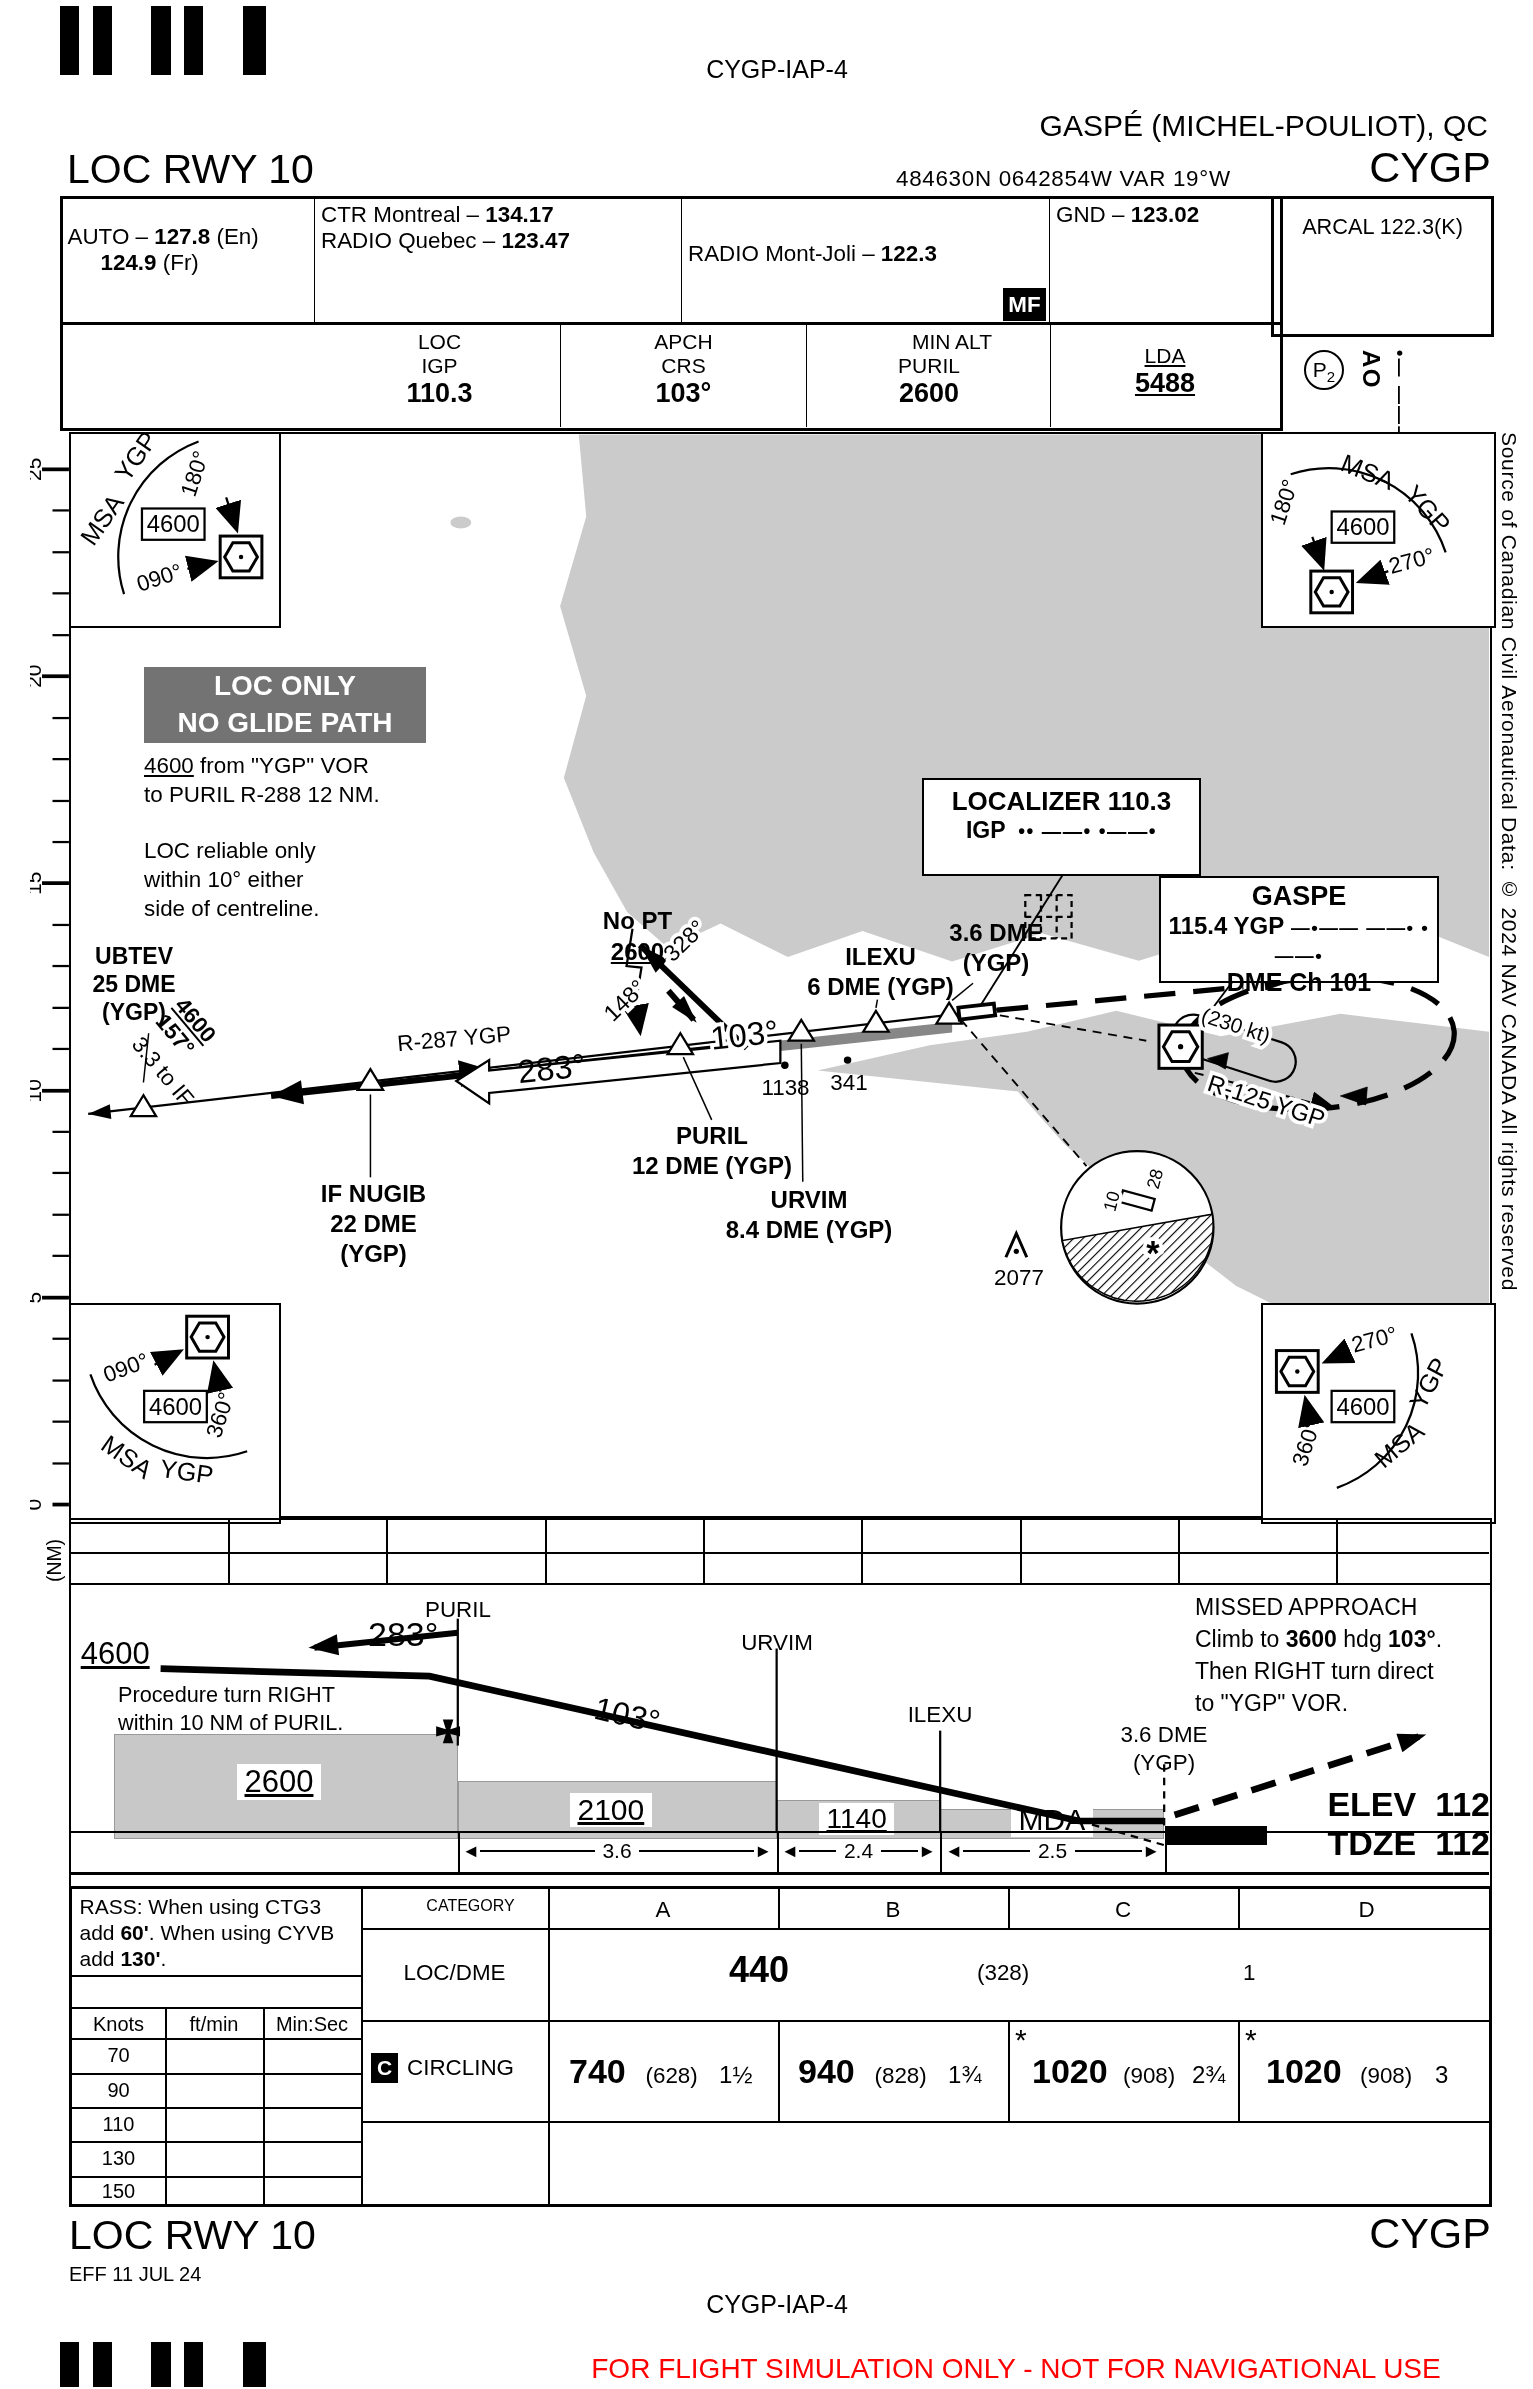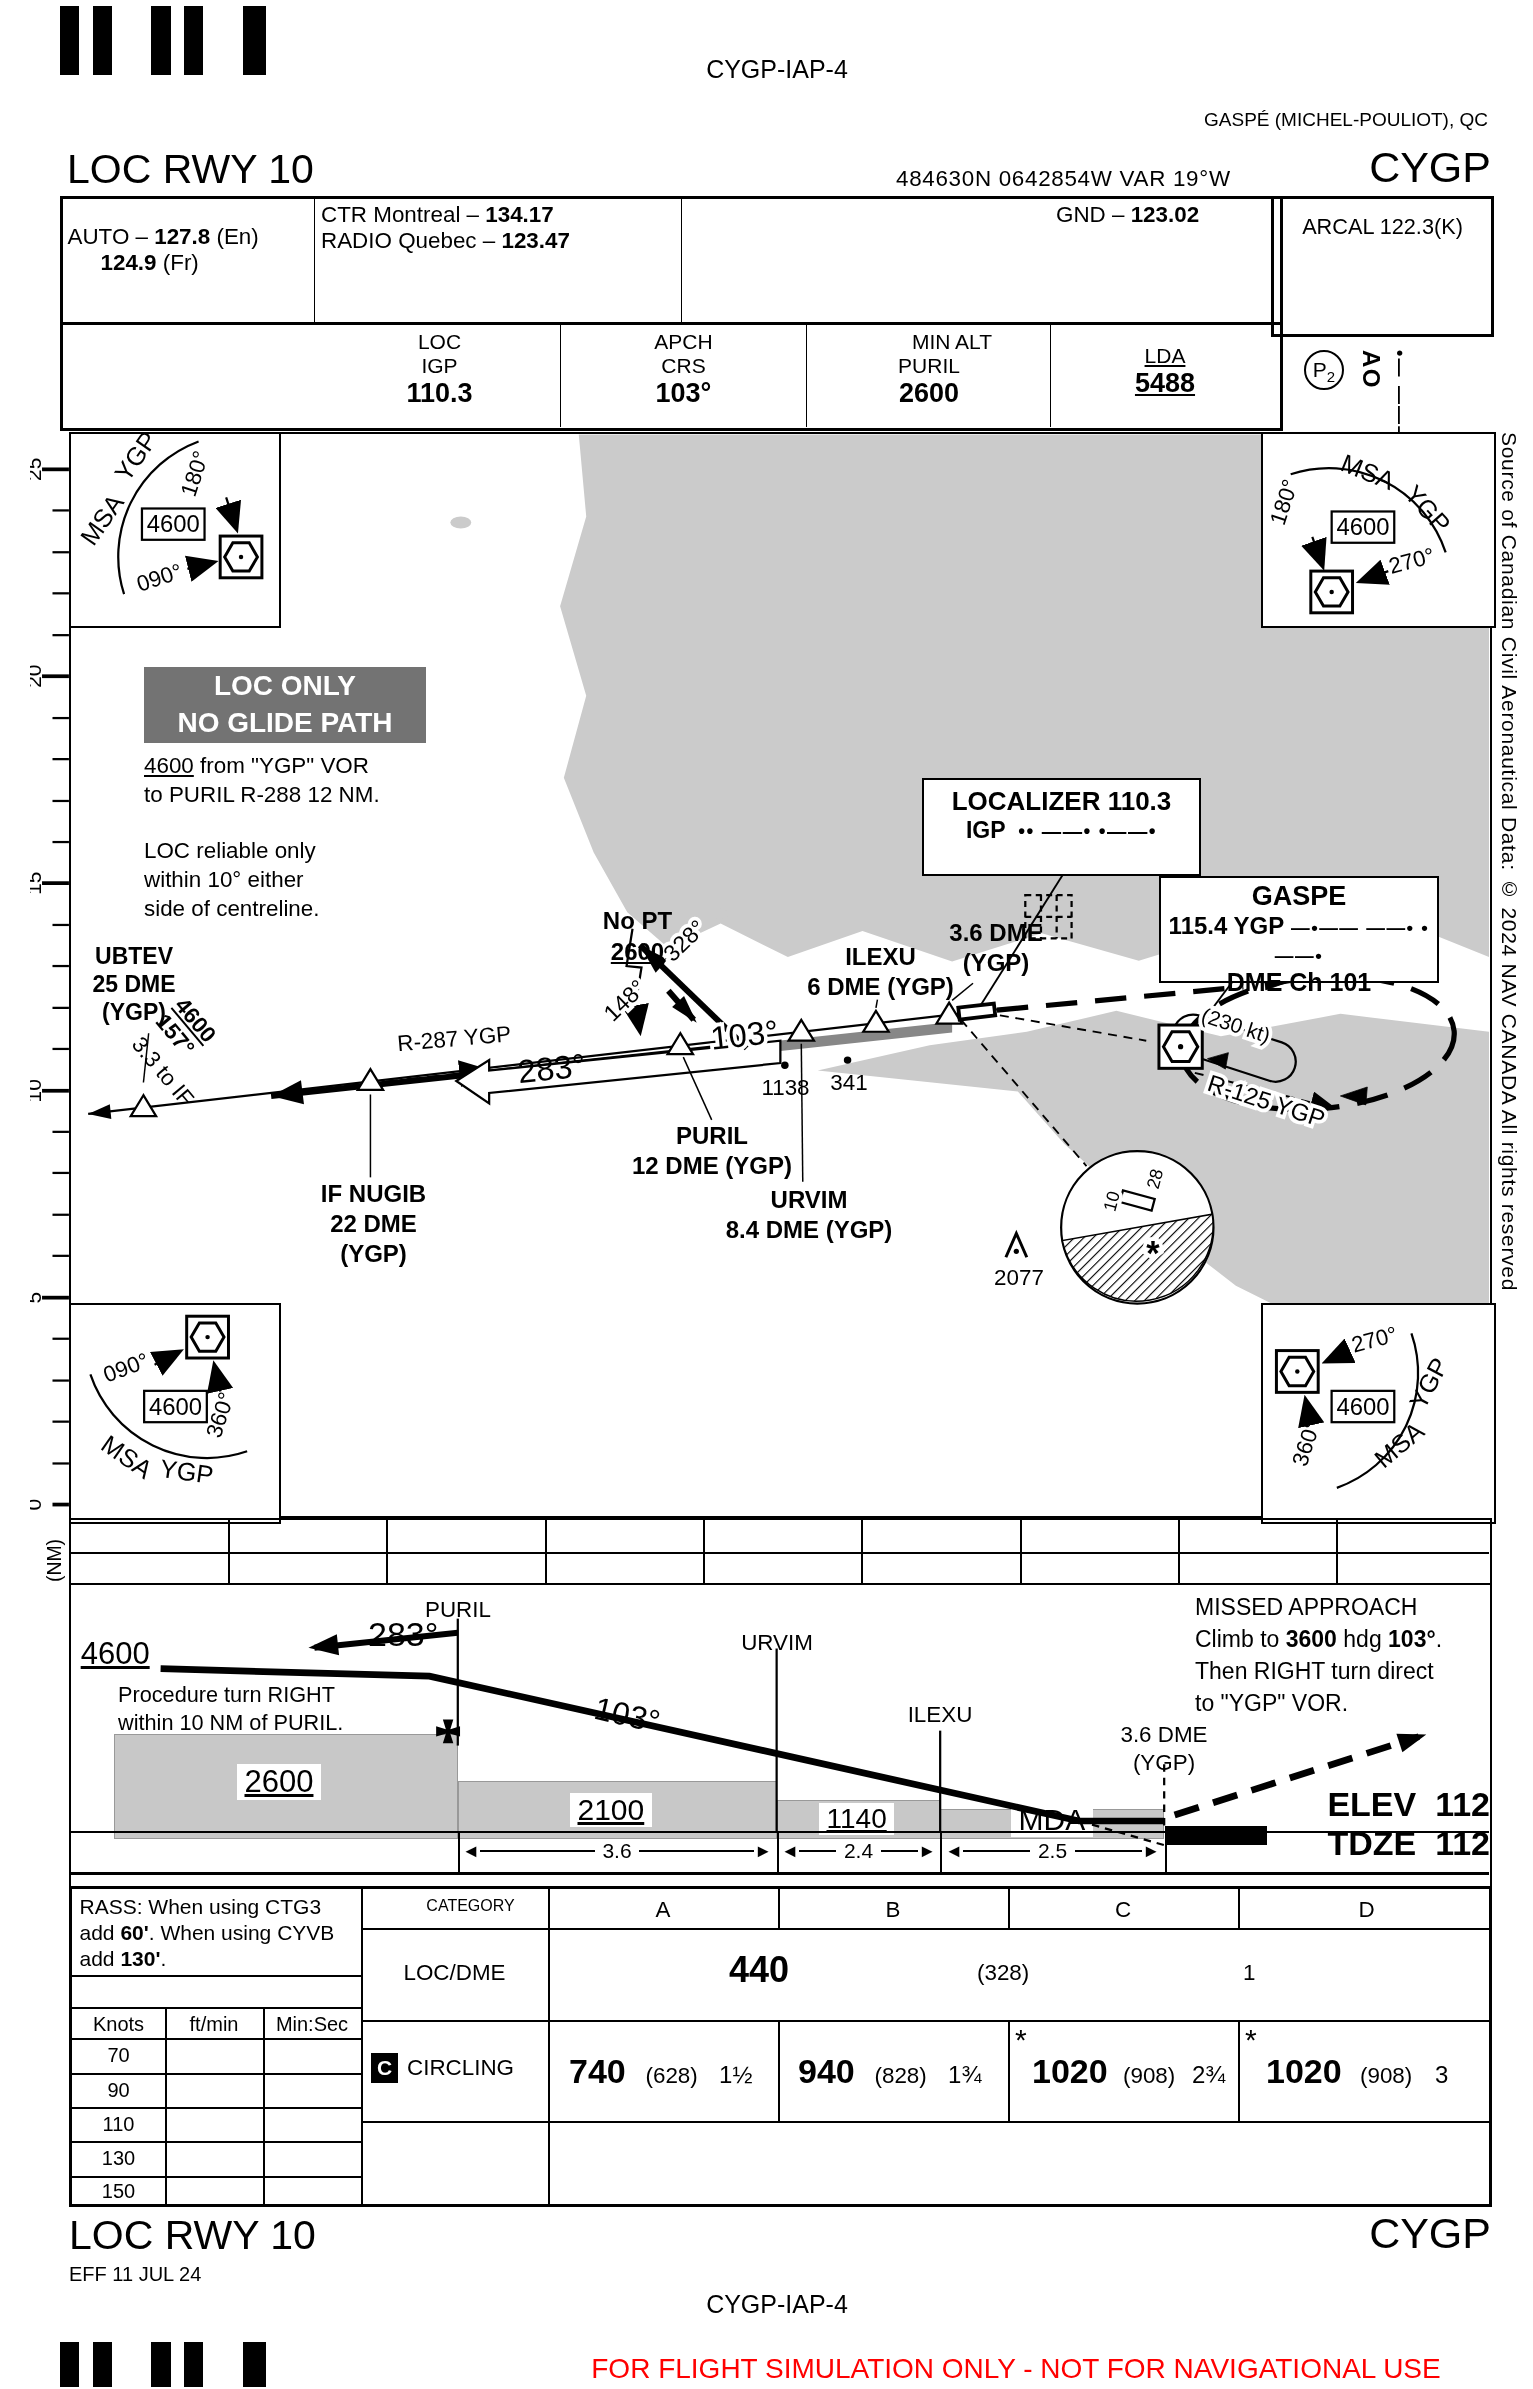--- a/index.html
+++ b/index.html
@@ -36,33 +36,37 @@
     <div class="bar" style="width:19.4px;"></div>
       <div style="width:39px;"></div>
     <div class="bar" style="width:19.4px;"></div>
       <div style="width:13.4px;"></div>
     <div class="bar" style="width:19.4px;"></div>
       <div style="width:40px;"></div>
     <div class="bar" style="width:22.4px;"></div>
   </div>
 
   <div class="abs c" style="left:553px;top:55px;width:448px;font-size:25px;">CYGP-IAP-4</div>
-  <div class="abs" style="right:45px;top:109px;font-size:19px;">GASPÉ (MICHEL-POULIOT), QC</div>
+  <div class="abs" style="right:45px;top:109px;font-size:30px;">GASPÉ (MICHEL-POULIOT), QC</div>
   <div class="abs" style="left:67px;top:146px;font-size:41px;">LOC RWY 10</div>
   <div class="abs" style="left:896px;top:166px;font-size:22.4px;letter-spacing:0.7px;">484630N  0642854W  VAR 19°W</div>
   <div class="abs" style="right:42px;top:143px;font-size:43px;">CYGP</div>
 
   <div class="abs" style="left:60px;top:196px;width:1223px;height:235px;border:3px solid #000;box-sizing:border-box;">
     <div class="cell" style="left:0;top:0;width:252px;height:123px;border-right:1.5px solid #000;font-size:22.4px;padding:25.4px 0 0 4.5px;">
       <div><span>AUTO – </span><span class="b">127.8</span><span> (En)</span></div>
       <div style="padding-left:33px;"><span class="b">124.9</span><span> (Fr)</span></div>
     </div>
     <div class="cell" style="left:252px;top:0;width:367px;height:123px;border-right:1.5px solid #000;font-size:22.4px;padding:3px 0 0 6px;">
       <div><span>CTR Montreal – </span><span class="b">134.17</span></div>
       <div><span>RADIO Quebec – </span><span class="b">123.47</span></div>
+    </div>
+    <div class="cell" style="left:619px;top:0;width:368px;height:123px;border-right:1.5px solid #000;font-size:22.4px;">
+      <div style="padding:42px 0 0 6px;"><span>RADIO Mont-Joli – </span><span class="b">122.3</span></div>
+      <div class="abs c" style="right:3px;bottom:1.5px;width:43px;height:33px;background:#000;color:#fff;font-size:22.4px;font-weight:bold;line-height:33px;">MF</div>
     </div>
     <div class="cell" style="left:987px;top:0;width:230px;height:123px;font-size:22.4px;padding:3px 0 0 6px;">
       <span>GND – </span><span class="b">123.02</span>
     </div>
     <div class="hl" style="left:0;top:123px;width:1217px;height:3px;"></div>
 
     <div class="cell c" style="left:256px;top:126px;width:242px;height:102px;border-right:1.5px solid #000;font-size:21px;">
       <div style="margin-top:4.5px;">LOC</div>
       <div>IGP</div>
       <div class="b" style="font-size:27px;">110.3</div>

